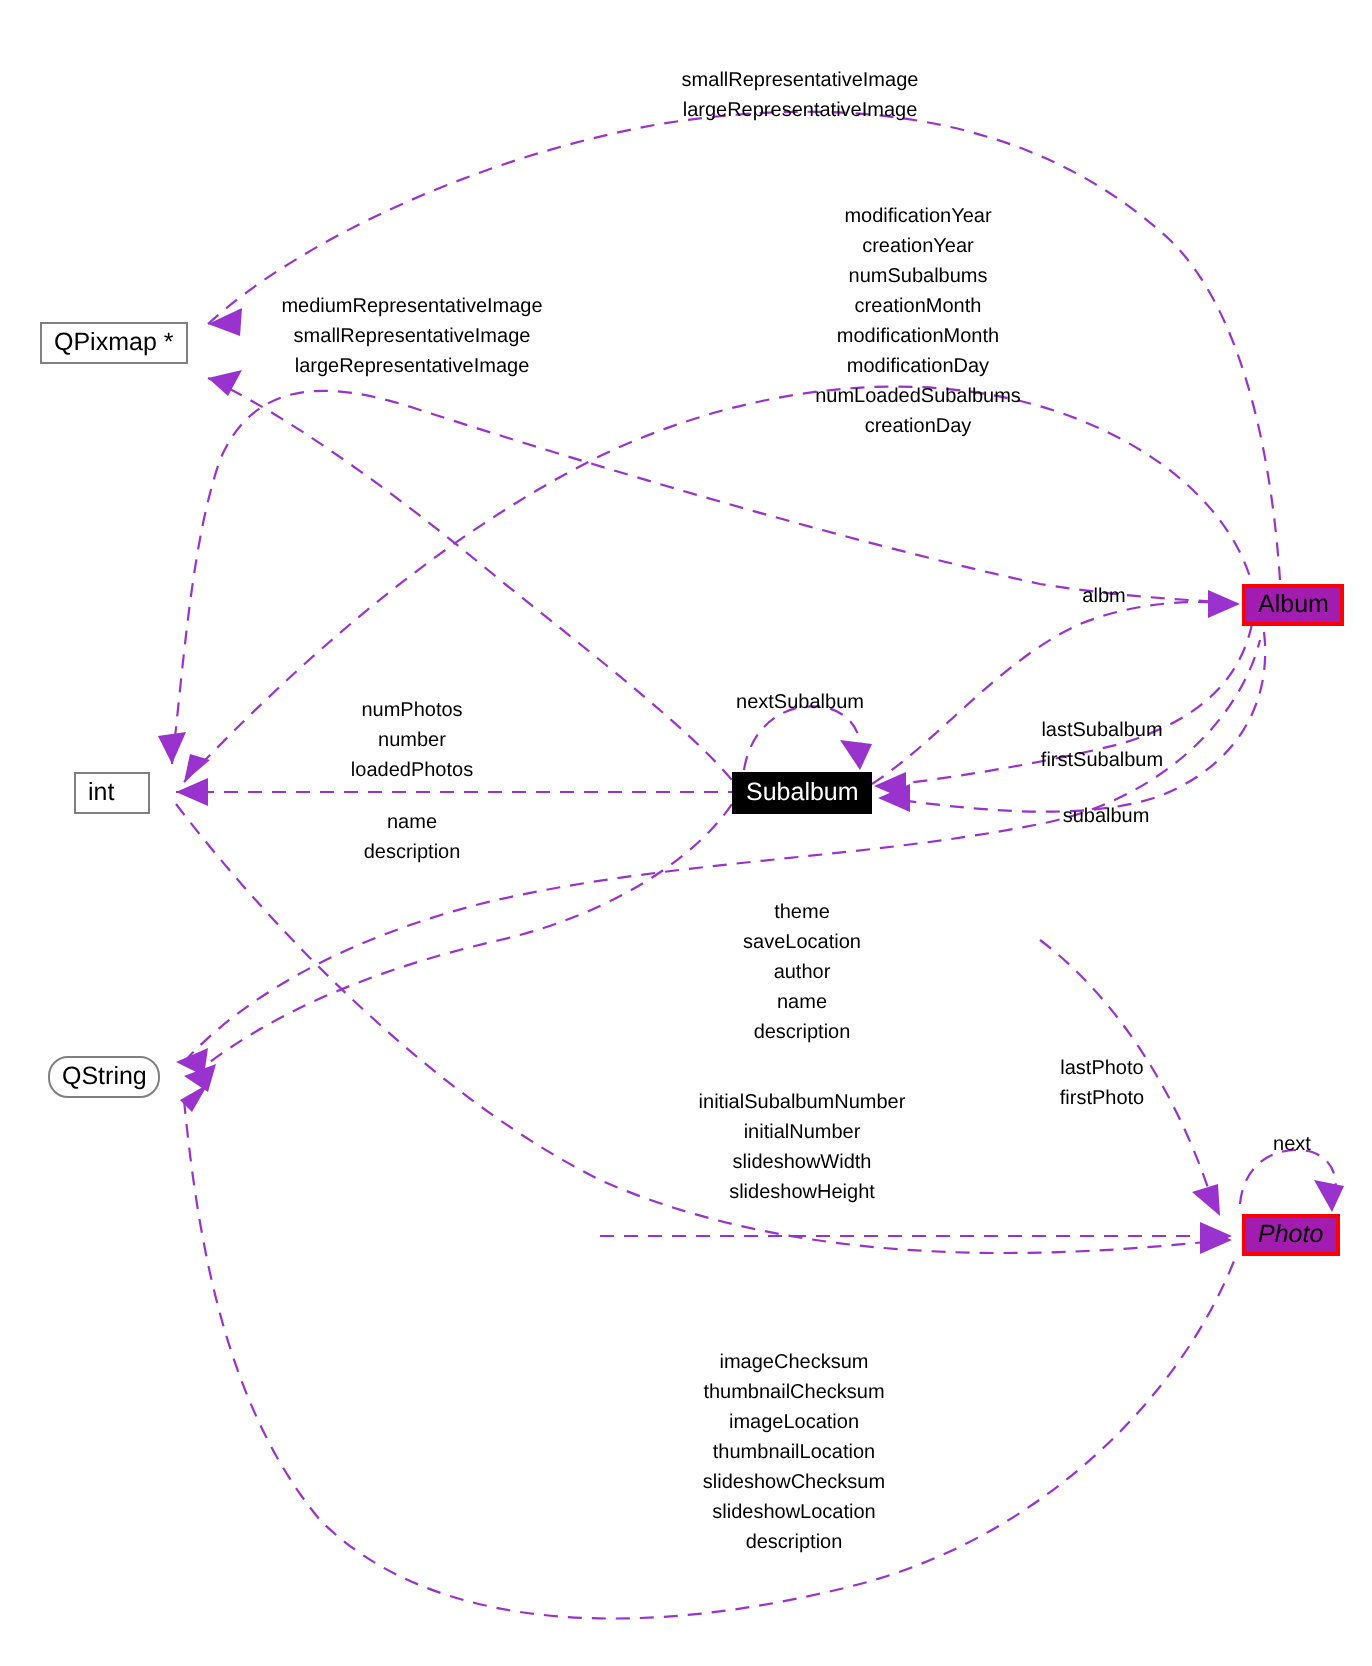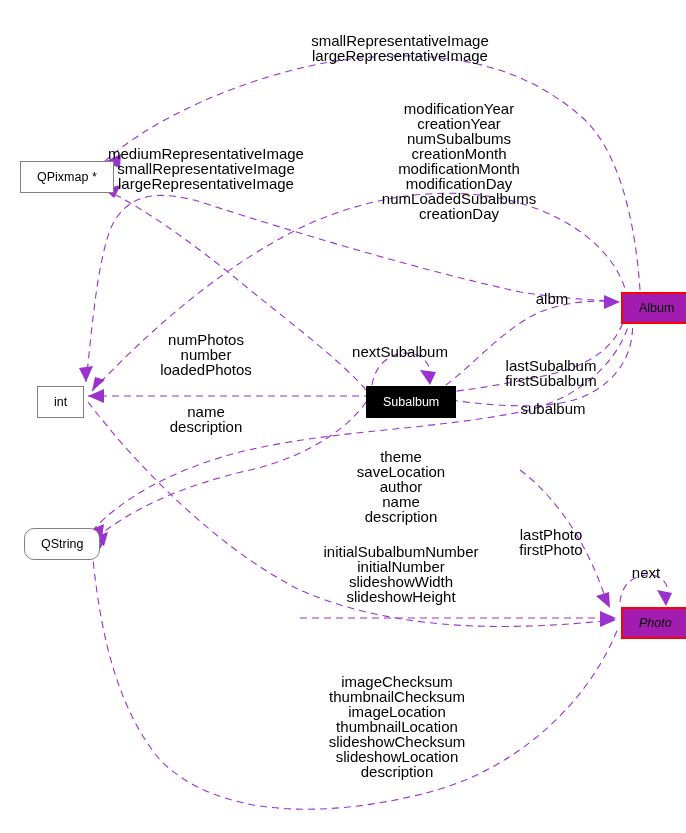--- a/index.html
+++ b/index.html
@@ -39,39 +39,39 @@
     box-sizing: border-box;
     display: flex;
     align-items: center;
     justify-content: flex-start;
     white-space: nowrap;
     font-size: 12.5px;
     line-height: 1;
     background: #ffffff;
     border: 1px solid #808080;
     color: #000000;
-    padding: 0 16px;
-    height: 32px;
+    padding: 0 6px;
+    height: 21px;
   }
   .node.focus {
     background: #000000;
     color: #ffffff;
     border: 1px solid #000000;
   }
   .node.highlight {
     border: 2px solid #ff0000;
     background: #a21caf;
     color: #000000;
   }
 
   
   .edge-label {
     position: absolute;
     text-align: center;
-    font-size: 15px;
+    font-size: 10px;
     line-height: 15px;
     color: #000000;
     white-space: nowrap;
     transform: translateX(-50%);
   }
   .edge-label div {
     display: block;
   }
 </style>
 </head>
@@ -183,21 +183,21 @@
 
   <div class="edge-label" style="left:400px; top:344px;">
     <div>nextSubalbum</div>
   </div>
 
   <div class="edge-label" style="left:551px; top:358px;">
     <div>lastSubalbum</div>
     <div>firstSubalbum</div>
   </div>
 
-  <div class="edge-label" style="left:206px; top:332px;text-align:center;">
+  <div class="edge-label" style="left:206px; top:348px;text-align:center;">
     <div>numPhotos</div>
     <div>number</div>
     <div>loadedPhotos</div>
   </div>
 
   <div class="edge-label" style="left:553px; top:401px;">
     <div>subalbum</div>
   </div>
 
   <div class="edge-label" style="left:206px; top:404px;">

